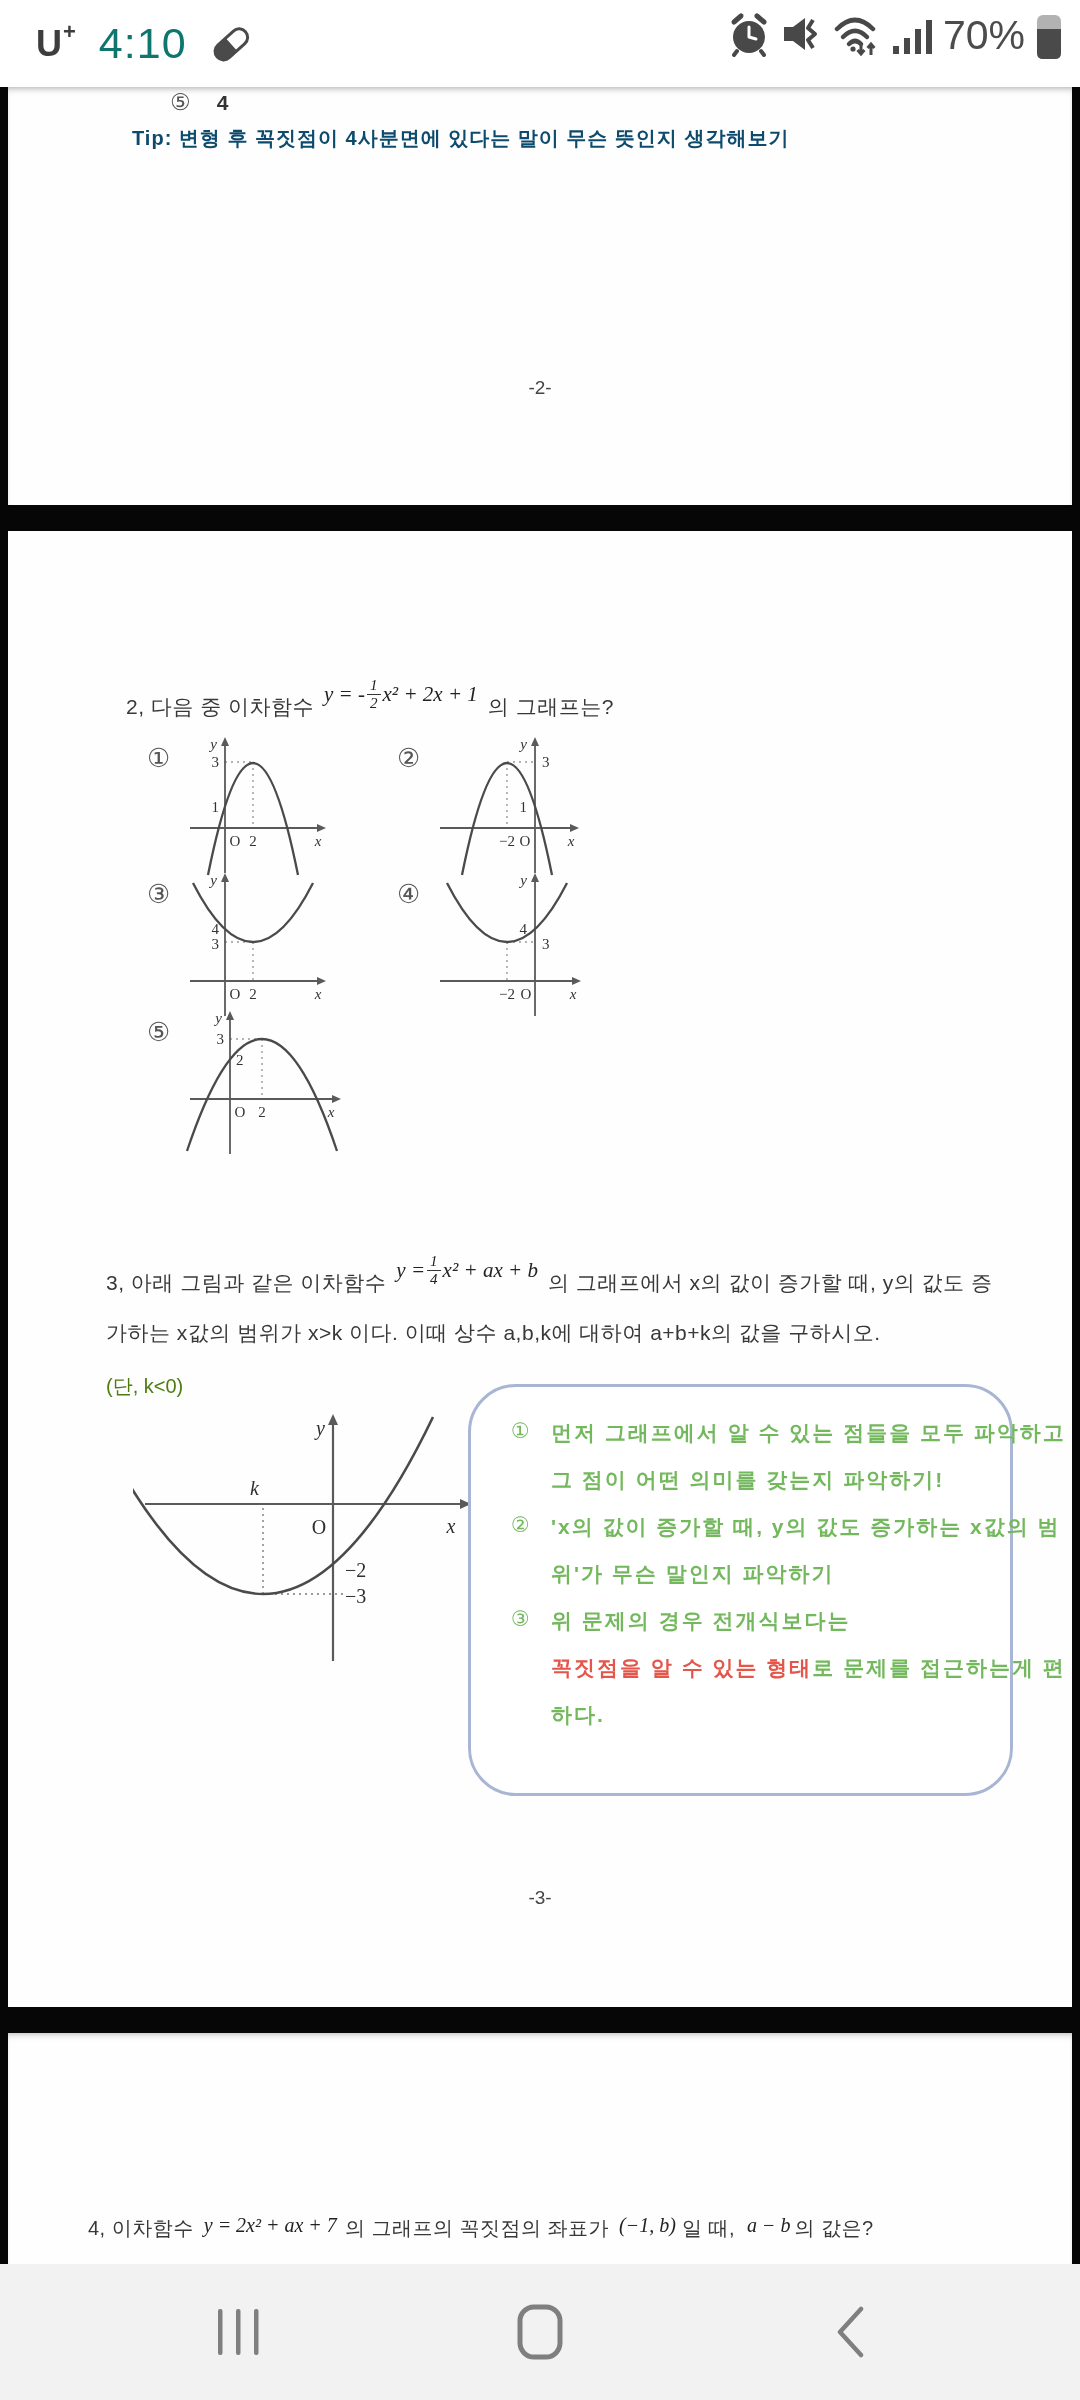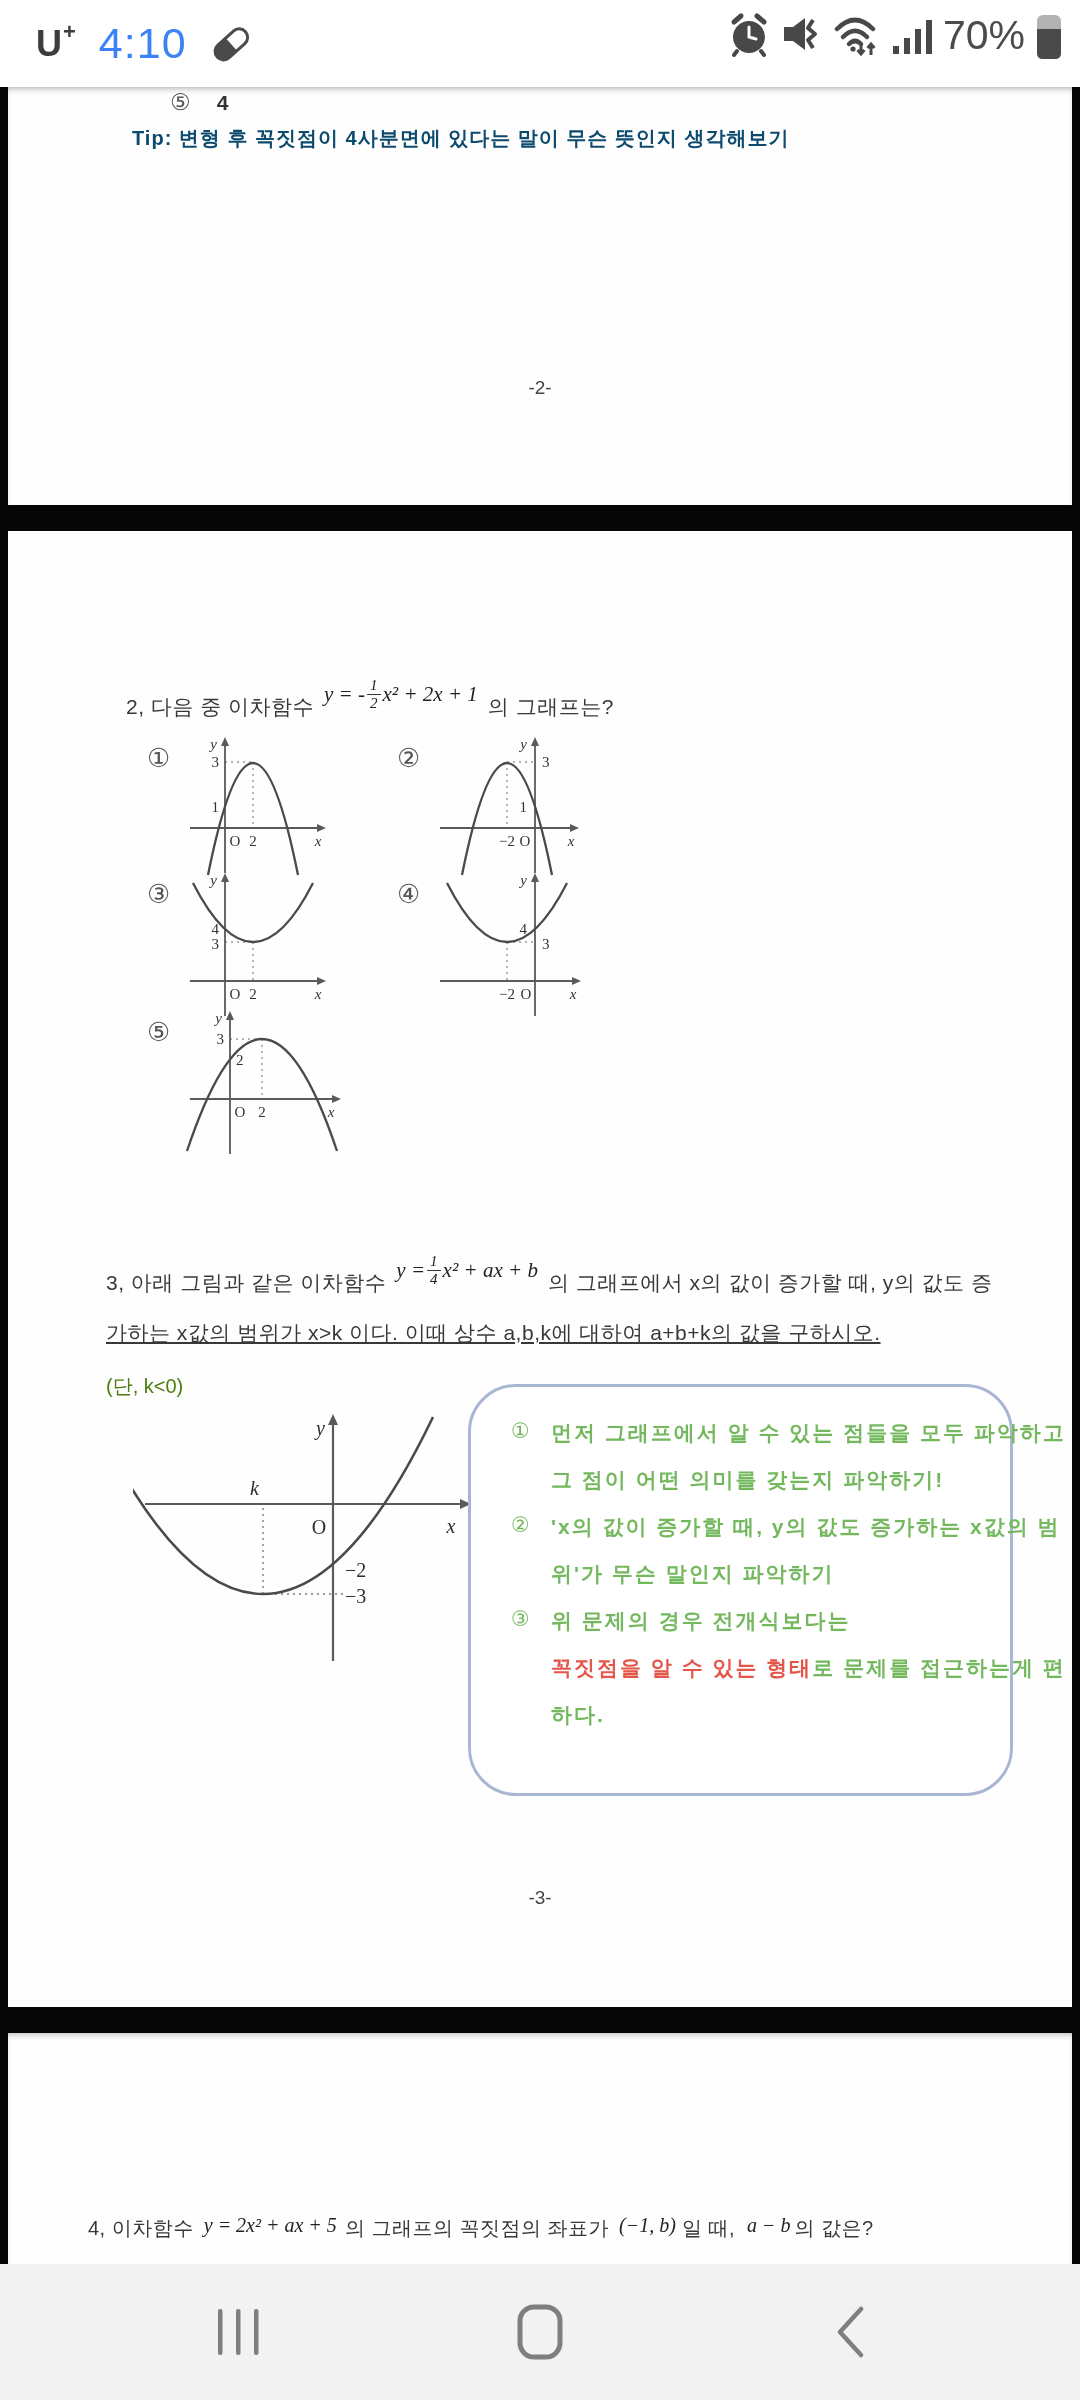--- a/index.html
+++ b/index.html
@@ -4,21 +4,21 @@
 <style>
   html,body{margin:0;padding:0;width:1080px;height:2400px;overflow:hidden;background:#000;
     font-family:"Liberation Sans","DejaVu Sans",sans-serif;}
   .abs{position:absolute;}
 
   
   #status-bar{position:absolute;left:0;top:0;width:1080px;height:87px;background:#fff;}
   .sb-left{position:absolute;left:36px;top:0;height:87px;display:flex;align-items:center;gap:22px;}
   .carrier{font-size:36px;font-weight:700;color:#3d3d3d;letter-spacing:1px;}
   .carrier sup{font-size:22px;font-weight:700;position:relative;top:-4px;}
-  .sb-time{font-size:43px;font-weight:400;color:#3b82f6;letter-spacing:1px;}
+  .sb-time{font-size:43px;font-weight:400;color:#0f766e;letter-spacing:1px;}
   .sb-right{position:absolute;right:16px;top:0;height:70px;display:flex;align-items:center;gap:9px;}
   .sb-pct{font-size:41px;font-weight:300;color:#4c4c4c;}
 
   
   #viewer{position:absolute;left:0;top:87px;width:1080px;height:2177px;background:#060606;}
   .page{position:absolute;left:8px;width:1064px;background:#fefefe;}
   #page1{top:0;height:418px;box-shadow:inset 0 5px 7px -4px rgba(0,0,0,.35);}
   #page2{top:444px;height:1476px;}
   #page3{top:1946px;height:231px;box-shadow:inset 0 5px 7px -4px rgba(0,0,0,.3);}
 
@@ -222,21 +222,21 @@
       <span class="formula">
         <span>y =</span>
         <span class="frac">
             <span class="num">1</span>
             <span>4</span>
           </span>
         <span>x² + ax + b</span>
       </span>
       <span class="q-text">의 그래프에서 x의 값이 증가할 때, y의 값도 증</span>
     </div>
-    <div class="q-text abs" style="left:98px;top:772px;text-decoration:underline;">가하는 x값의 범위가 x&gt;k 이다. 이때 상수 a,b,k에 대하여 a+b+k의 값을 구하시오.</div>
+    <div class="q-text abs" style="left:98px;top:772px;">가하는 x값의 범위가 x&gt;k 이다. 이때 상수 a,b,k에 대하여 a+b+k의 값을 구하시오.</div>
     <div class="cond" style="left:98px;top:842px;">(단, k&lt;0)</div>
 
     <svg class="graph-svg" style="left:125px;top:878px;" width="345" height="260" viewBox="0 0 345 260">
       <path class="gdot" style="stroke-width:1.8" d="M130,185 V95 M130,185 H214"></path>
       <path class="gaxis" style="stroke-width:2.2" d="M200,12 V252 M12,95 H330"></path>
       <polygon class="garrow" points="195,16 200,5 205,16"></polygon>
         <polygon class="garrow" points="327,90 338,95 327,100"></polygon>
       <path class="gcurve" style="stroke-width:2.6" d="M-40,8 Q130,362 300,8"></path>
       <text class="glab-big-it" x="192" y="26" text-anchor="end">y</text>
       <text class="glab-big-it" x="318" y="124" text-anchor="middle">x</text>
@@ -272,21 +272,21 @@
         <span class="hint-text">하다.</span>
       </div>
     </div>
 
     <div class="pagenum">-3-</div>
   </div>
 
   <div class="page" id="page3">
     <div class="q-row" style="left:80px;top:168px;align-items:center;">
       <span class="q-text" style="padding-top:14px;font-size:20px;">4, 이차함수</span>
-      <span class="serif-it" style="padding:8px 8px 0 10px;">y = 2x² + ax + 5</span>
+      <span class="serif-it" style="padding:8px 8px 0 10px;">y = 2x² + ax + 7</span>
       <span class="q-text" style="padding-top:14px;font-size:20px;">의 그래프의 꼭짓점의 좌표가</span>
       <span class="serif-it" style="padding:8px 6px 0 10px;">(−1, b)</span>
       <span class="q-text" style="padding-top:14px;font-size:20px;">일 때,</span>
       <span class="serif-it" style="padding:8px 4px 0 12px;">a − b</span>
       <span class="q-text" style="padding-top:14px;font-size:20px;">의 값은?</span>
     </div>
   </div>
 </div>
 
 <div id="nav-bar">

